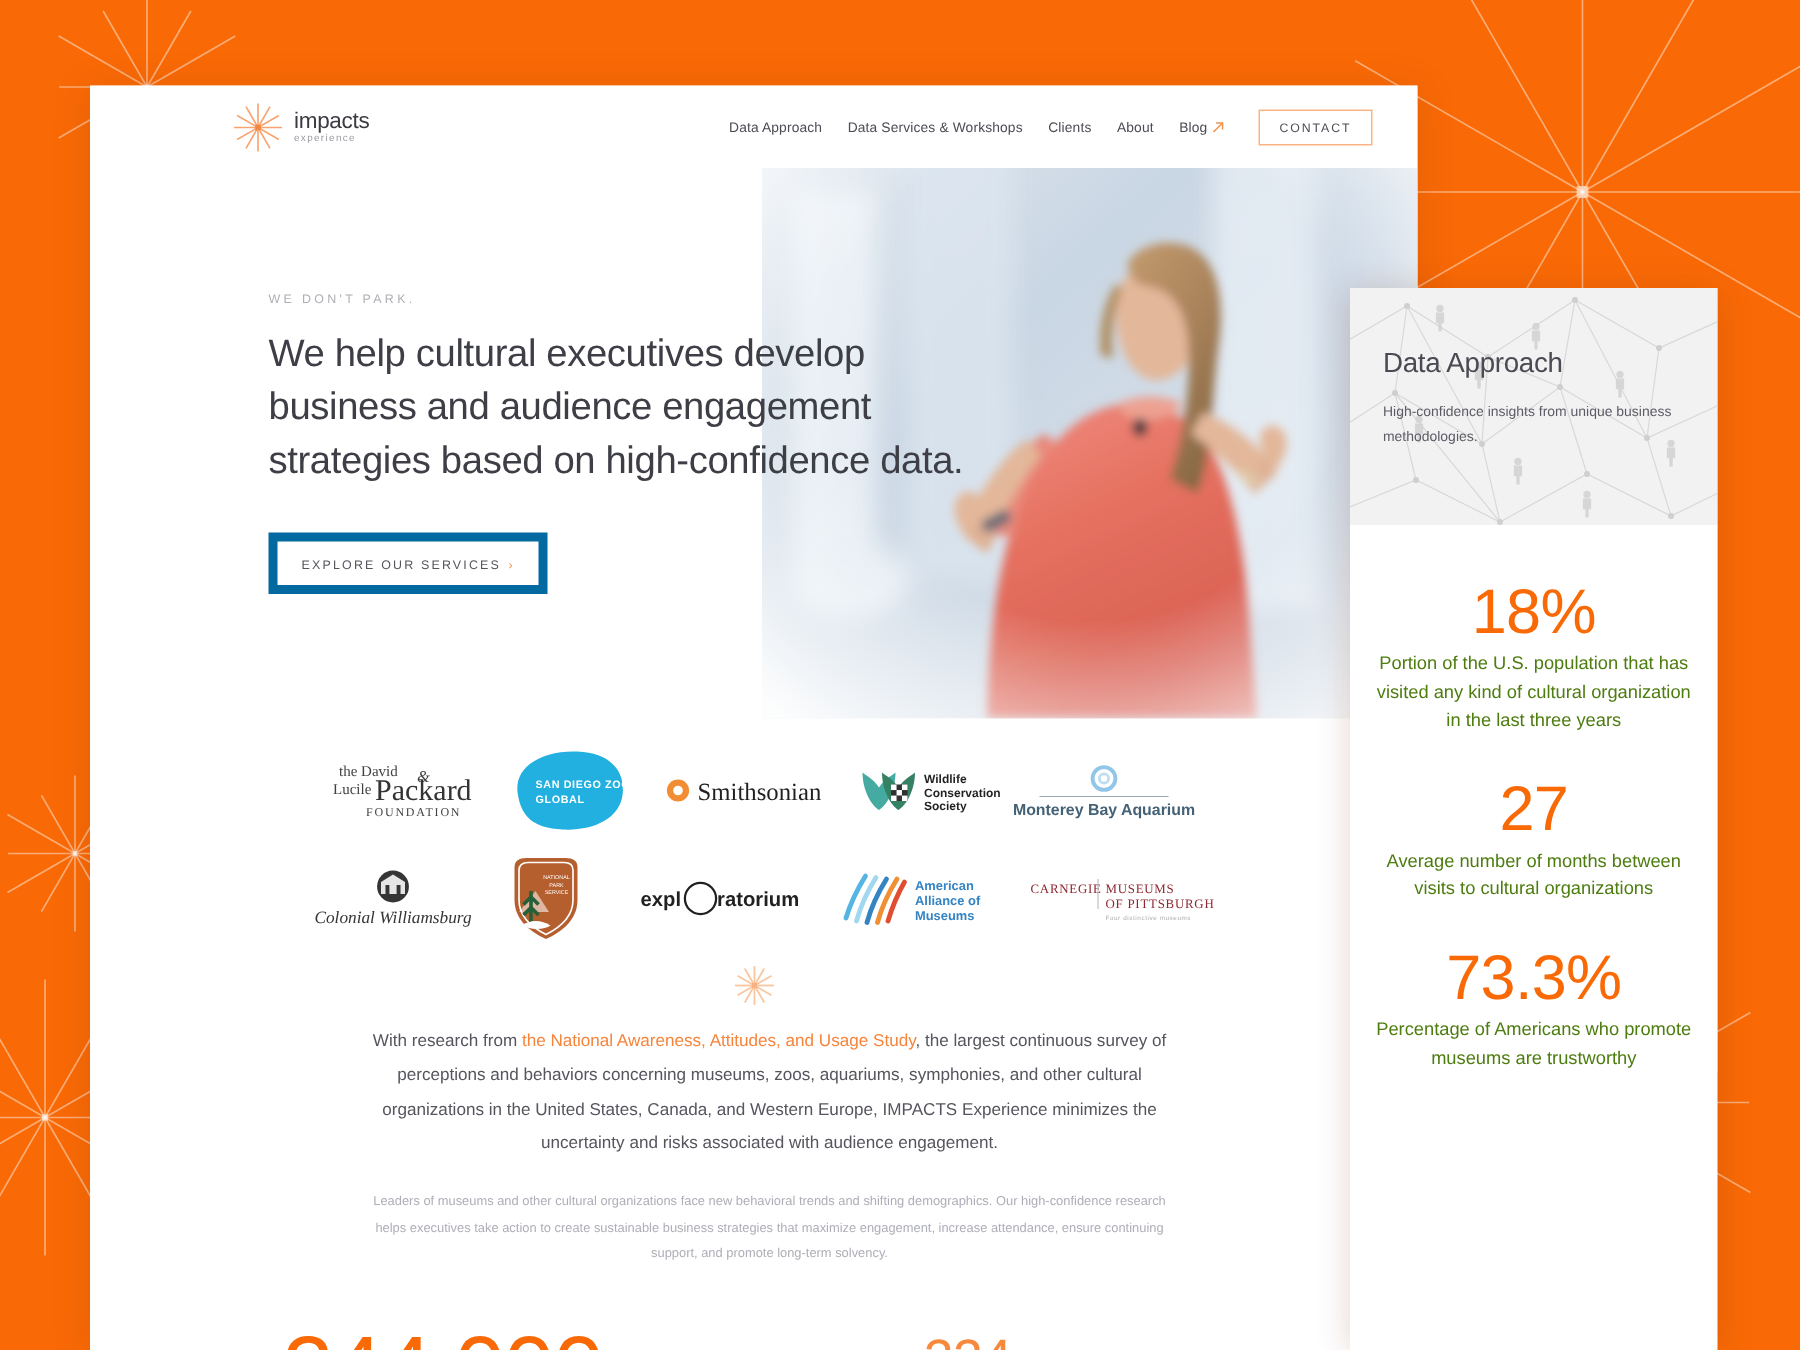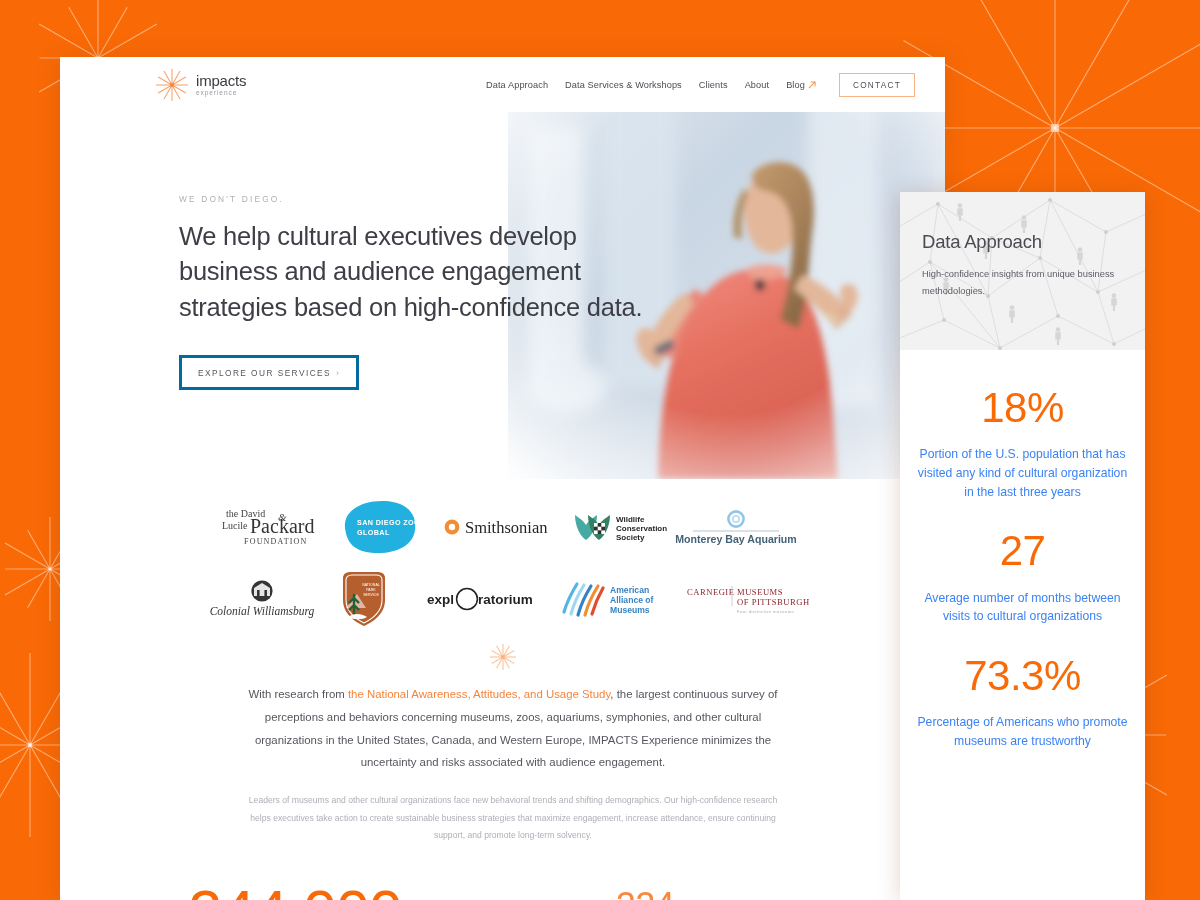--- a/index.html
+++ b/index.html
@@ -143,21 +143,21 @@
   #hero-heading {
     font-size: 25.5px;
     line-height: 1.39;
     color: #3E3E47;
     font-weight: 400;
     letter-spacing: -0.25px;
   }
   #explore-button {
     display: inline-block;
     margin-top: 30px;
-    border: 3px solid #0369a1;
+    border: 6px solid #0369a1;
     color: #55555E;
     font-size: 8.3px;
     letter-spacing: 1.45px;
     padding: 10px 16px 9px;
     background: #fff;
     cursor: pointer;
   }
   #explore-caret { color: #F2954E; margin-left: 5px; }
 
   
@@ -283,24 +283,24 @@
   }
   .panel-stat { text-align: center; margin-bottom: 28px; }
   .panel-stat-value {
     color: #F96A06;
     font-size: 42px;
     line-height: 1.05;
     font-weight: 400;
     letter-spacing: -0.5px;
   }
   .panel-stat-label {
-    margin-top: 15px;
+    margin-top: 3px;
     font-size: 12.2px;
     line-height: 1.54;
-    color: #3b82f6;
+    color: #4d7c0f;
   }
 </style>
 </head>
 <body>
 
 <div id="backdrop">
     <div class="burst" style="left: 98px; top: 58px;">
       <svg width="144" height="144" viewBox="0 0 144 144">
         <line x1="72" y1="72" x2="72.00" y2="4.00"></line>
         <line x1="72" y1="72" x2="101.24" y2="21.35"></line>
@@ -516,21 +516,21 @@
           <rect x="146" y="286" width="20" height="9" rx="3" fill="#6E6E78" transform="rotate(-28 156 290)"></rect>
           <rect x="316" y="258" width="17" height="6" rx="3" fill="#E0C9A8" transform="rotate(28 324 261)"></rect>
           <ellipse cx="252" cy="228" rx="5" ry="6" fill="#3A3A3F"></ellipse>
         </g>
 
         <rect width="437" height="422" fill="url(#vignette)"></rect>
       </svg>
     </div>
 
     <div id="hero-copy">
-      <div id="hero-eyebrow">WE DON'T DIEGO.</div>
+      <div id="hero-eyebrow">WE DON'T PARK.</div>
       <h1 id="hero-heading">We help cultural executives develop business and audience engagement strategies based on high-confidence data.</h1>
       <button id="explore-button">
         <span>EXPLORE OUR SERVICES</span><span id="explore-caret">›</span>
       </button>
     </div>
   </section>
 
   <section id="logo-wall">
 
     <div class="logo-row">

